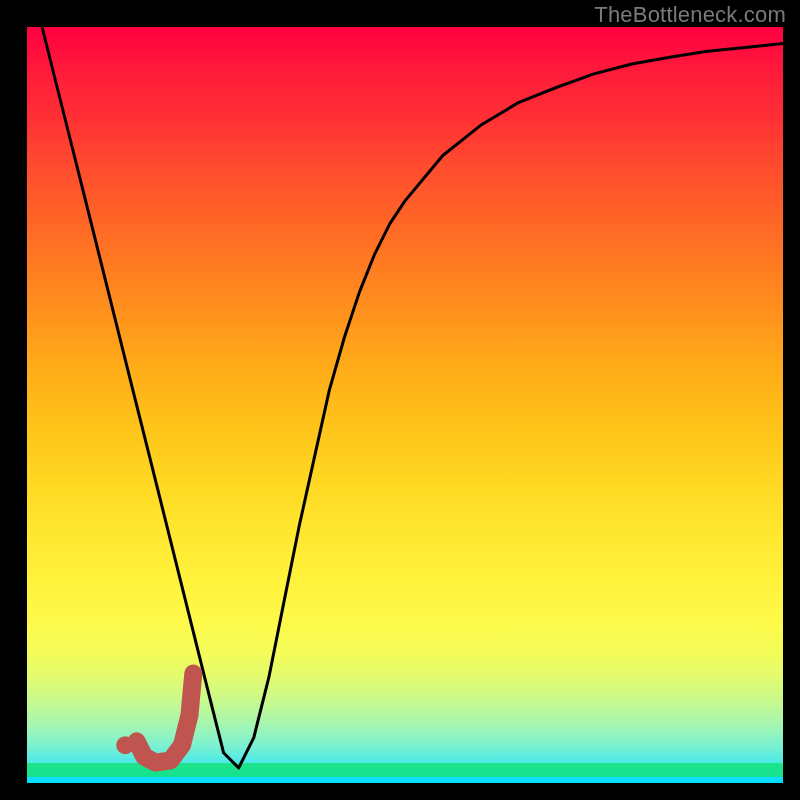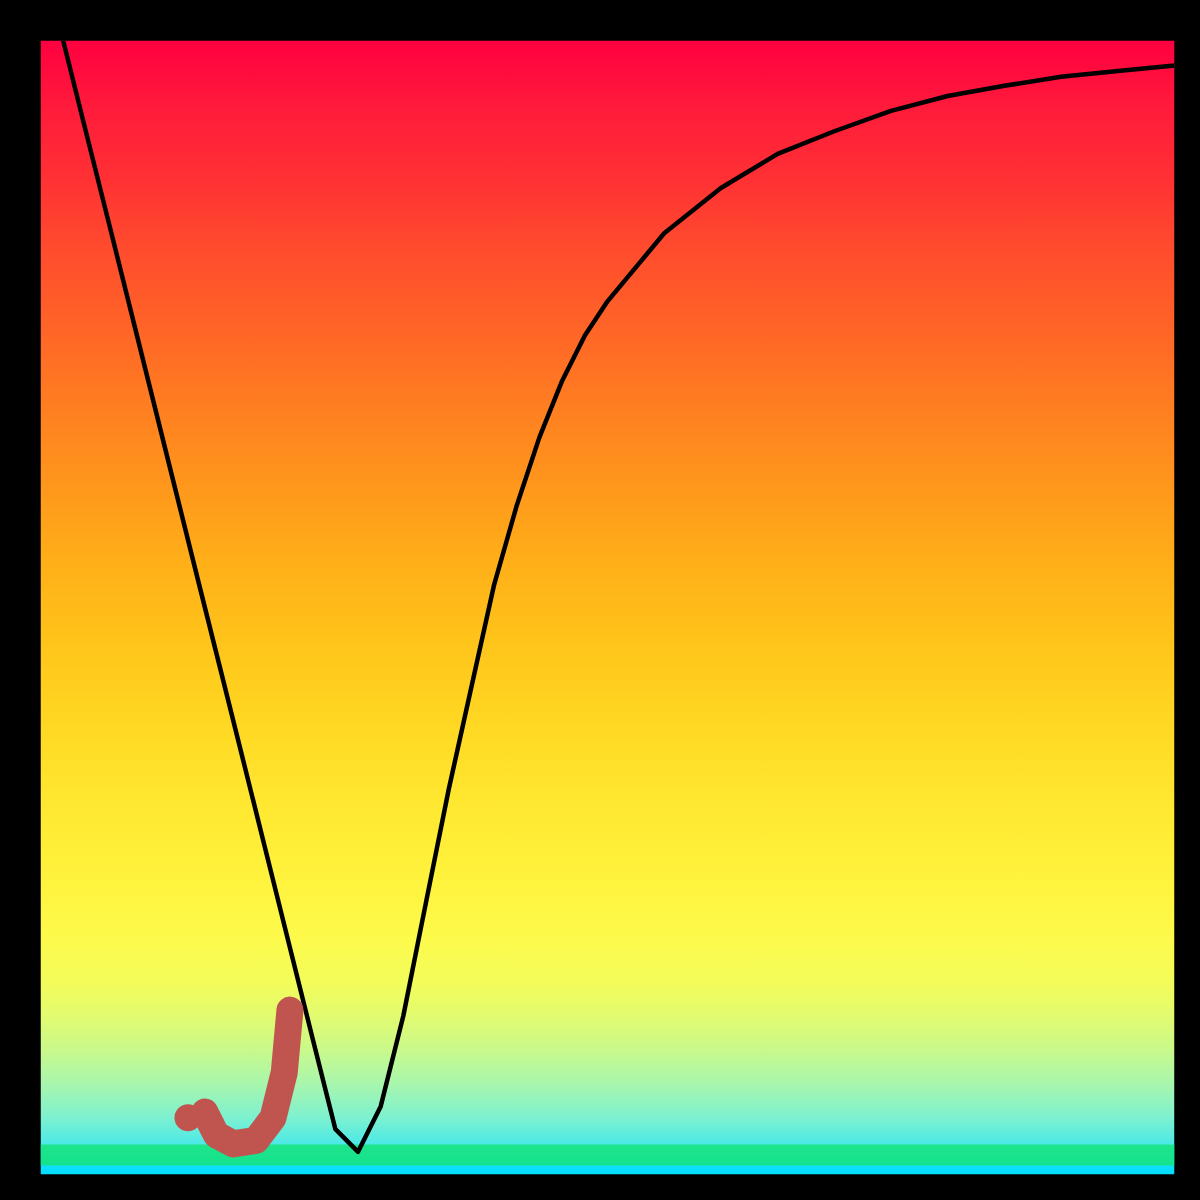--- a/index.html
+++ b/index.html
@@ -83,20 +83,21 @@
     font-size: 22px;
     letter-spacing: 0.2px;
     user-select: none;
   }
 </style>
 </head>
 <body>
 
 <div class="stage">
 
+  <div class="watermark">TheBottleneck.com</div>
 
   <div class="plot">
     <div class="gradient"></div>
     <div class="green-band"></div>
 
     <svg class="curve" viewBox="0 0 756 756" preserveAspectRatio="none">
       <path id="curve-path" fill="none" stroke="#000" stroke-width="3" stroke-linecap="round" stroke-linejoin="round" d="M15.1 0.0 L30.2 60.5 L45.4 121.0 L60.5 181.4 L75.6 241.9 L90.7 302.4 L105.8 362.9 L121.0 423.4 L136.1 483.8 L151.2 544.3 L166.3 604.8 L181.4 665.3 L196.6 725.8 L211.7 740.9 L226.8 710.6 L241.9 650.2 L257.0 574.6 L272.2 499.0 L287.3 430.9 L302.4 362.9 L317.5 310.0 L332.6 264.6 L347.8 226.8 L362.9 196.6 L378.0 173.9 L415.8 128.5 L453.6 98.3 L491.4 75.6 L529.2 60.5 L567.0 46.9 L604.8 37.0 L642.6 30.2 L680.4 24.2 L718.2 20.4 L756.0 16.6"></path>
     </svg>
 
     <svg class="marker" viewBox="0 0 756 756" preserveAspectRatio="none">

